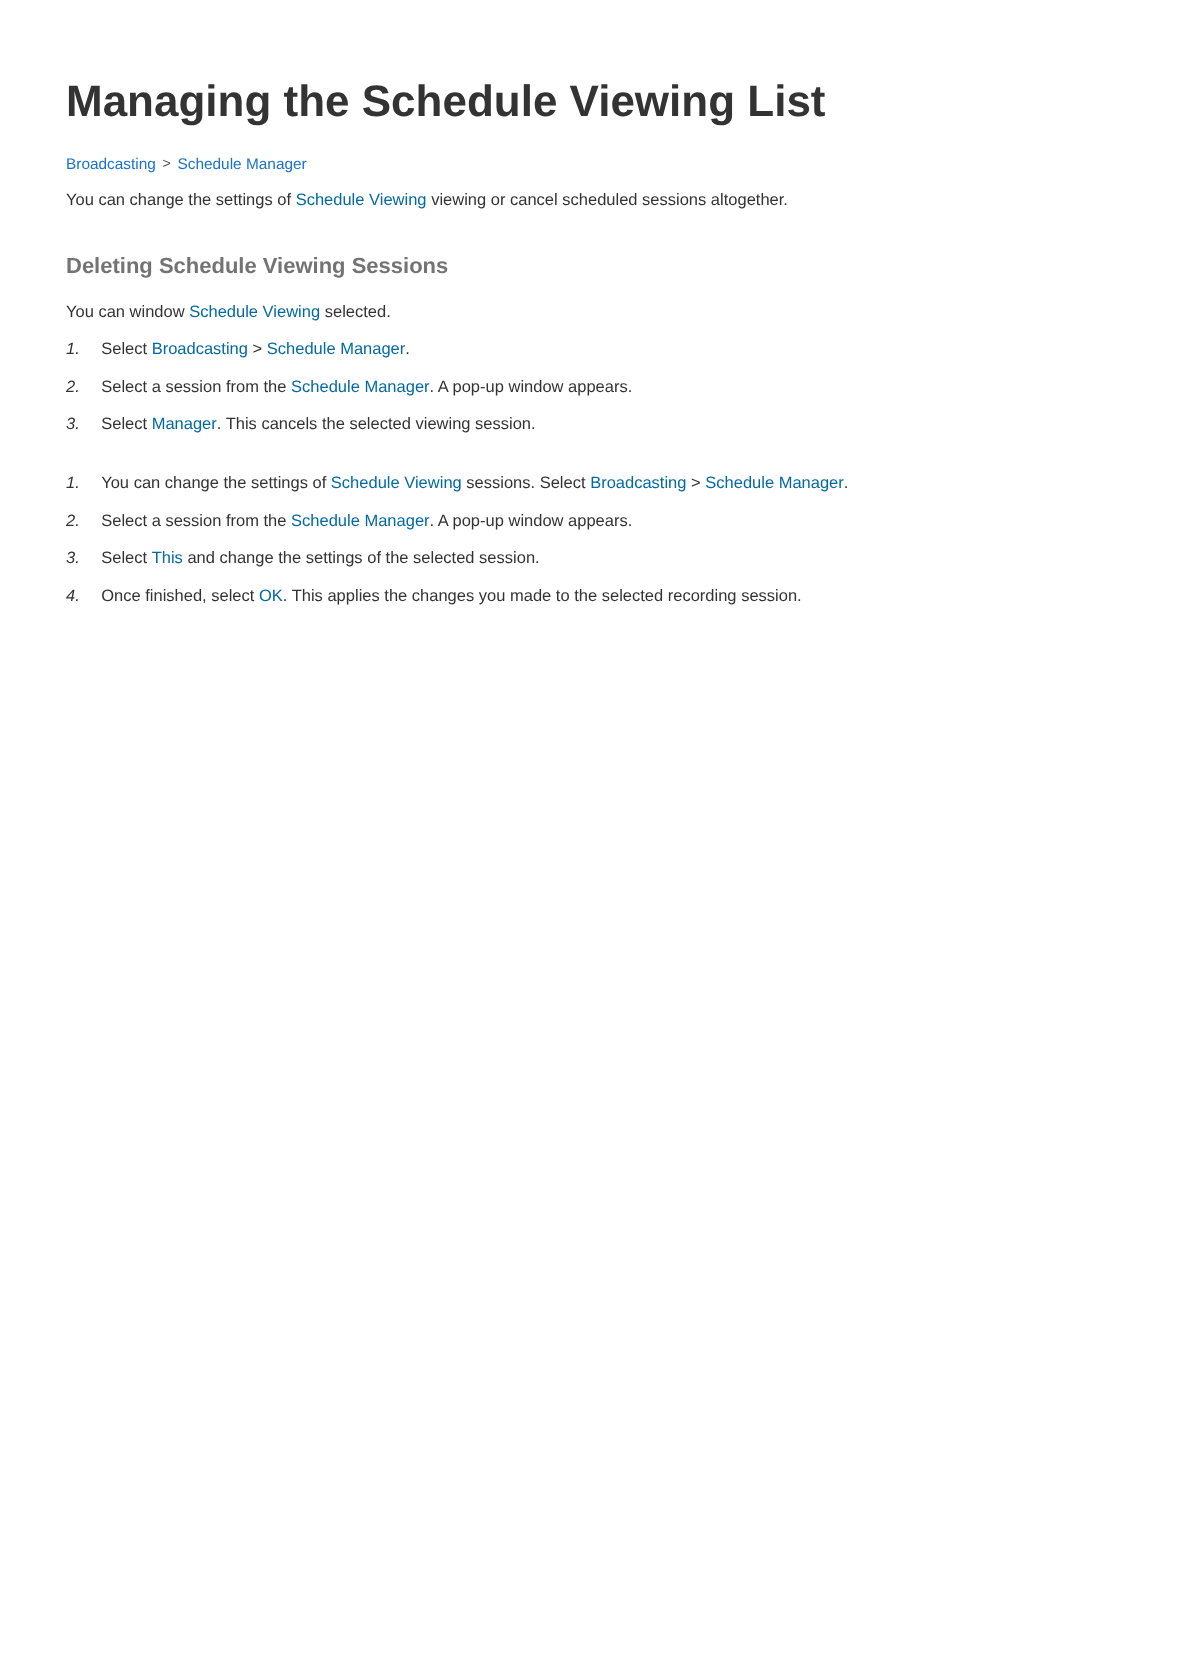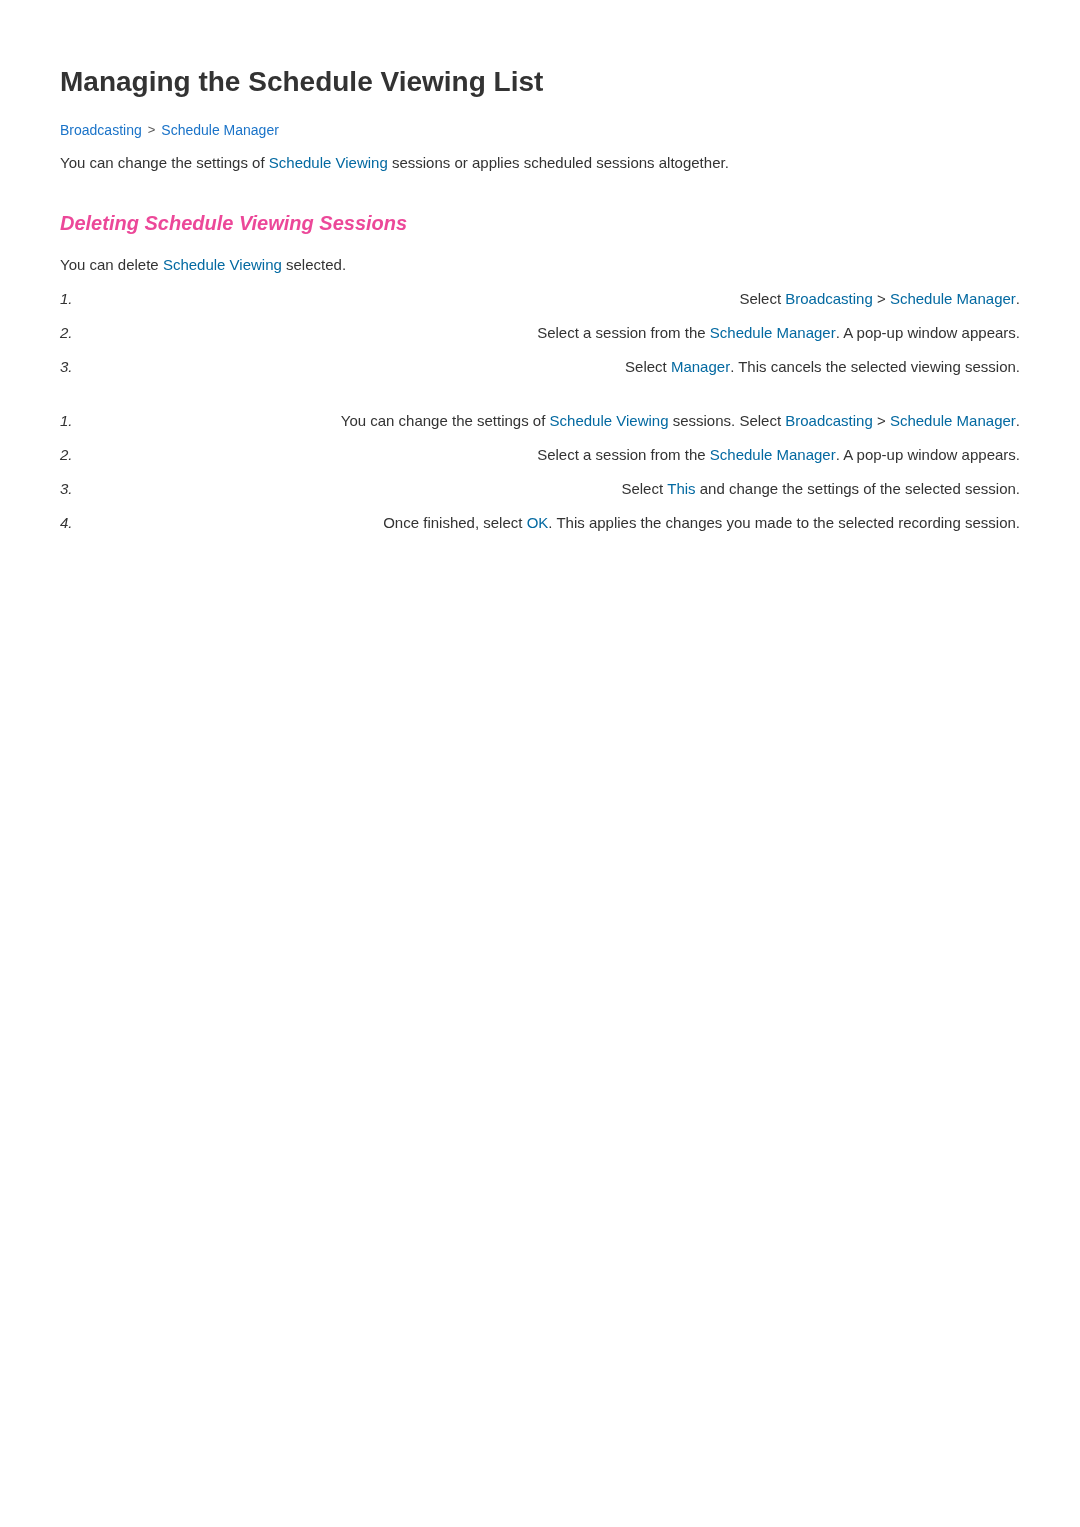--- a/index.html
+++ b/index.html
@@ -13,21 +13,21 @@
       font-family: -apple-system, BlinkMacSystemFont, 'Segoe UI', Arial, sans-serif;
       font-size: 15px;
       color: #333333;
       line-height: 1.6;
       width: 1080px;
       min-height: 1527px;
       padding: 40px 60px;
     }
 
     .page-title {
-      font-size: 28px;
+      font-size: 40px;
       font-weight: 600;
       color: #333333;
       margin-bottom: 14px;
       margin-top: 20px;
     }
 
     .breadcrumb {
       display: flex;
       align-items: center;
       gap: 6px;
@@ -53,24 +53,23 @@
     }
 
     .highlight {
       color: #0369a1;
       font-weight: 500;
     }
 
     .section-title {
       font-size: 20px;
       font-weight: 600;
-      color: #ec4899;
+      color: #737373;
       margin-bottom: 14px;
       margin-top: 10px;
-      font-style: italic;
     }
 
     .section-intro {
       font-size: 15px;
       color: #333;
       margin-bottom: 10px;
     }
 
     .steps-list {
       list-style: none;
@@ -90,47 +89,46 @@
     .step-number {
       font-style: italic;
       color: #333;
       min-width: 18px;
       font-size: 15px;
       padding-top: 0;
     }
 
     .step-content {
       flex: 1;
-      text-align: right;
     }
 
     .section-block {
       margin-bottom: 30px;
     }
   </style>
 </head>
 <body>
 
 <h1 class="page-title">Managing the Schedule Viewing List</h1>
 
 <div class="breadcrumb">
   <a class="breadcrumb-link" href="#">Broadcasting</a>
   <span class="breadcrumb-separator">&gt;</span>
   <a class="breadcrumb-link" href="#">Schedule Manager</a>
 </div>
 
 <p class="intro-text">
-  <span>You can change the settings of </span><span class="highlight">Schedule Viewing</span><span> sessions or applies scheduled sessions altogether.</span>
+  <span>You can change the settings of </span><span class="highlight">Schedule Viewing</span><span> viewing or cancel scheduled sessions altogether.</span>
 </p>
 
 <div class="section-block">
   <h2 class="section-title">Deleting Schedule Viewing Sessions</h2>
 
   <p class="section-intro">
-    <span>You can delete </span><span class="highlight">Schedule Viewing</span><span> selected.</span>
+    <span>You can window </span><span class="highlight">Schedule Viewing</span><span> selected.</span>
   </p>
 
   <ol class="steps-list">
     <li>
       <span class="step-number">1.</span>
       <span class="step-content">
         Select <span class="highlight">Broadcasting</span> &gt; <span class="highlight">Schedule Manager</span>.
       </span>
     </li>
     <li>

